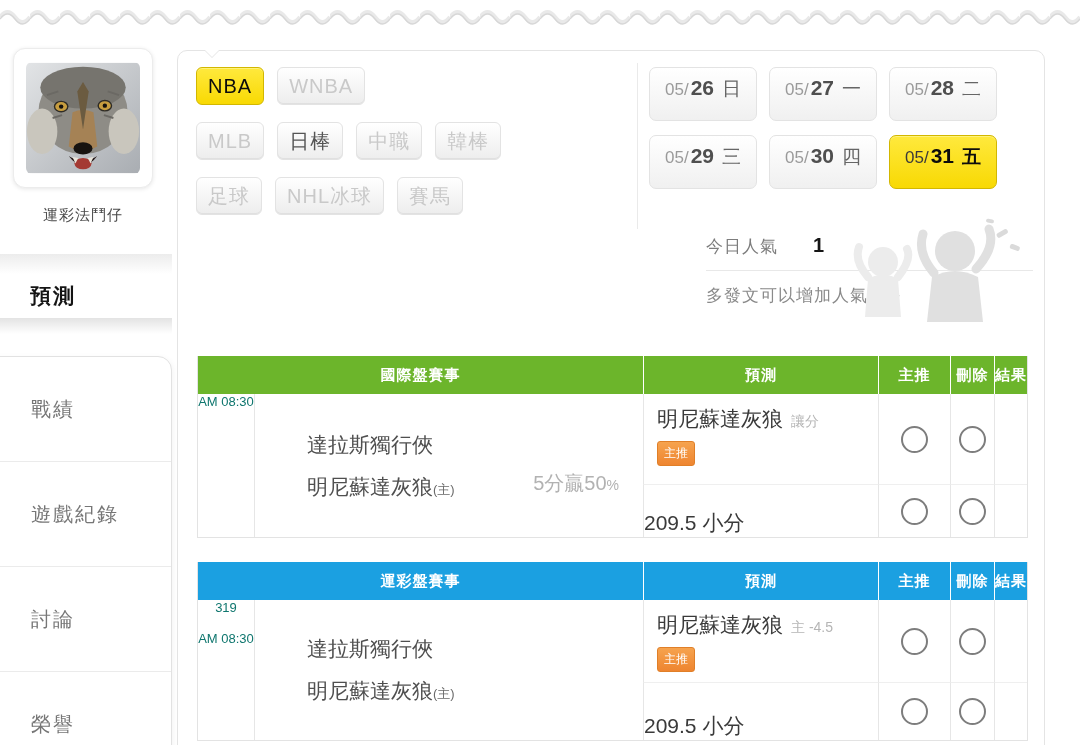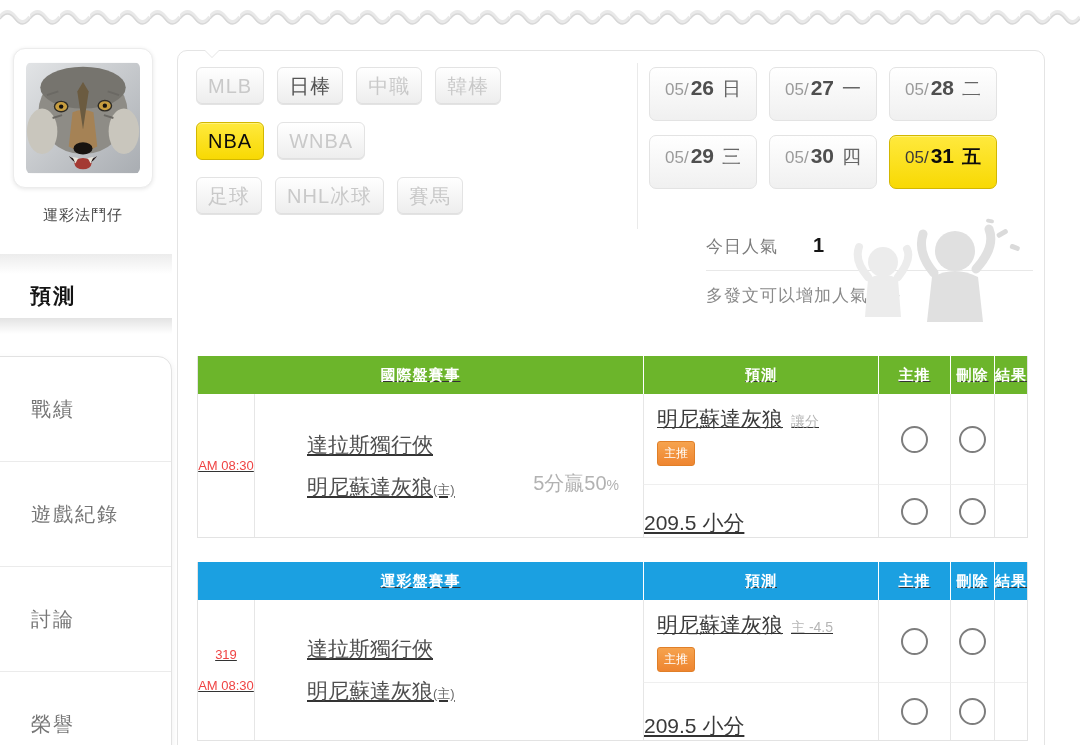--- a/index.html
+++ b/index.html
@@ -64,34 +64,34 @@
   .dbtn--selected .d,.dbtn--selected .w{color:#0c0c0c;font-weight:bold;}
   
   .pop{position:absolute;left:528px;top:183px;width:327px;}
   .pop-line1{display:flex;align-items:baseline;gap:15px;}
   .pop-label{font-size:17px;color:#7d7d7d;letter-spacing:1px;}
   .pop-value{font-size:20px;font-weight:bold;color:#151515;margin-left:20px;}
   .pop-div{border-bottom:1px solid #e8e8e8;margin-top:12px;}
   .pop-hint{margin-top:13px;font-size:17px;color:#8a8a8a;letter-spacing:1px;}
   .mascot{position:absolute;left:650px;top:166px;pointer-events:none;}
   
-  .tables{position:absolute;left:19px;top:305px;width:829px;text-decoration:underline;}
+  .tables{position:absolute;left:19px;top:305px;width:829px;}
   .tbl{display:grid;grid-template-columns:56px 389px 235px 72px 44px 33px;
     width:829px;border:1px solid #e3e3e3;border-top:none;box-sizing:content-box;background:#fff;}
   .tbl--a{grid-template-rows:38px 90px 53px;}
   .tbl--b{grid-template-rows:38px 82px 58px;margin-top:24px;}
   .hc{background:var(--hdr,#6cb52b);color:#fff;font-size:15px;font-weight:bold;
     display:flex;align-items:center;justify-content:center;letter-spacing:1px;}
   .hc+.hc{border-left:1px solid #fff;}
   .hc--event{grid-column:1/3;}
   .cell{box-sizing:border-box;}
   .cell--bl{border-left:1px solid #e6e6e6;}
   .cell--bt{border-top:1px solid #efefef;}
-  .time-cell{grid-row:2/4;display:flex;flex-direction:column;align-items:center;justify-content:center;
-    gap:16px;font-size:13px;color:#ef4444;white-space:nowrap;}
+  .time-cell{grid-row:2/4;display:flex;flex-direction:column;align-items:center;justify-content:flex-start;
+    gap:16px;font-size:13px;color:#0f766e;white-space:nowrap;}
   .teams-cell{grid-row:2/4;position:relative;display:flex;flex-direction:column;justify-content:center;
     gap:14px;padding-left:52px;font-size:21px;color:#4f4f4f;}
   .home-mark{font-size:13px;color:#6a6a6a;}
   .note{position:absolute;right:24px;bottom:40px;color:#b2b2b2;font-size:20px;}
   .note .unit{font-size:14px;}
   .pred-cell{padding:11px 0 0 13px;}
   .pick{font-size:21px;color:#3a3a3a;}
   .detail{font-size:14px;color:#b5b5b5;margin-left:8px;}
   .badge{display:inline-block;margin-top:8px;font-size:12px;color:#fff;padding:3px 6px;
     border-radius:3px;background:linear-gradient(#f6a34e,#ee8530);border:1px solid #e07f28;}
@@ -154,28 +154,28 @@
     <div class="menu-item">討論</div>
     <div class="menu-item">榮譽</div>
   </nav>
 </div>
 
 <div class="panel">
   <div class="notch"></div>
 
   <div class="sports">
     <div class="sports-row">
+      <div class="sbtn sbtn--selected">NBA</div>
+      <div class="sbtn sbtn--disabled">WNBA</div>
+    </div>
+    <div class="sports-row">
       <div class="sbtn sbtn--disabled">MLB</div>
       <div class="sbtn sbtn--enabled">日棒</div>
       <div class="sbtn sbtn--disabled">中職</div>
       <div class="sbtn sbtn--disabled">韓棒</div>
-    </div>
-    <div class="sports-row">
-      <div class="sbtn sbtn--selected">NBA</div>
-      <div class="sbtn sbtn--disabled">WNBA</div>
     </div>
     <div class="sports-row">
       <div class="sbtn sbtn--disabled">足球</div>
       <div class="sbtn sbtn--disabled">NHL冰球</div>
       <div class="sbtn sbtn--disabled">賽馬</div>
     </div>
   </div>
 
   <div class="vdiv"></div>
 

